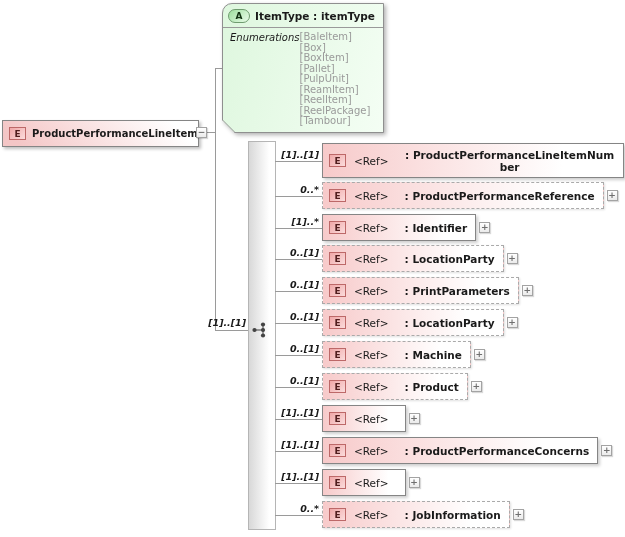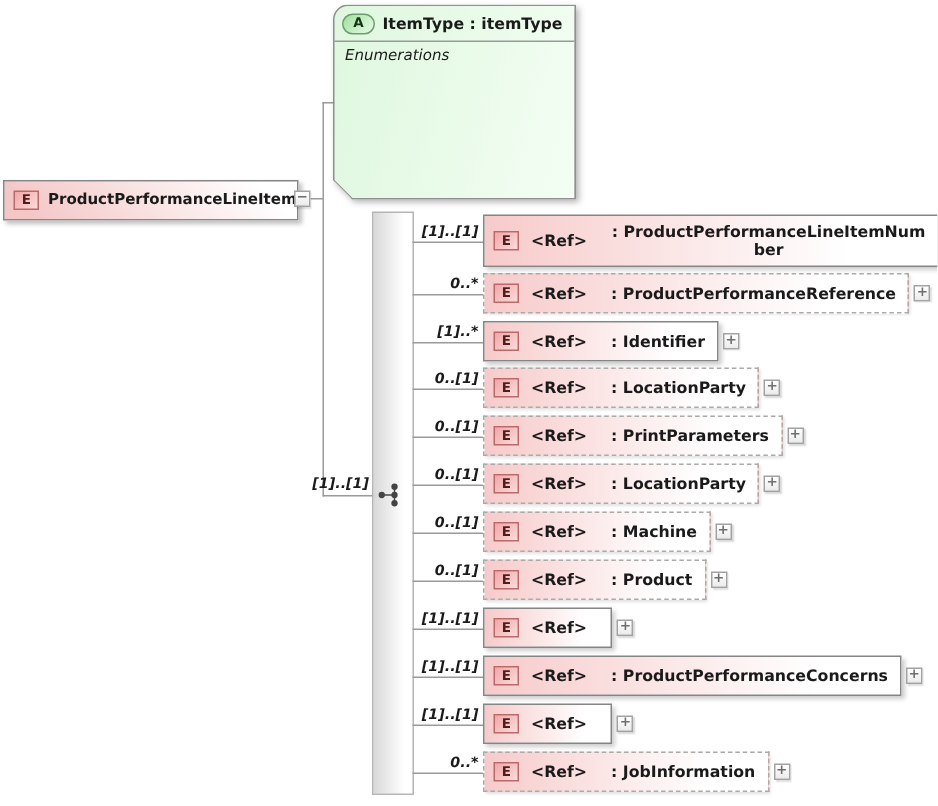--- a/index.html
+++ b/index.html
@@ -78,21 +78,21 @@
     position:absolute; right:3px; bottom:50%; margin-bottom:1px;
     font-size:9.5px; font-style:italic; font-weight:bold; white-space:nowrap;
   }
   .node {
     display:flex; align-items:center; gap:8px; padding:0 8px 0 6px;
     box-sizing:border-box; border:1px solid #858585;
     background:linear-gradient(to right,#f7caca,#ffffff 80%);
     box-shadow:2px 2px 3px rgba(0,0,0,0.2);
   }
   .node.optional { border:1px dashed #aaaaaa; box-shadow:1px 1px 2px rgba(0,0,0,0.12); }
-  .ref { font-size:10.5px; font-weight:bold; white-space:nowrap; margin-right:8px; }
+  .ref { font-size:10.5px; font-weight:normal; white-space:nowrap; margin-right:8px; }
   .name { font-size:10.5px; font-weight:bold; white-space:nowrap;text-align:center; }
   .name.wrap { white-space:normal; word-break:break-all; width:210px; line-height:12px; }
   .plus-slot { align-self:center; margin-left:3px; flex:0 0 auto; position:relative; width:11px; height:11px; }
   .plus-slot .toggle { left:0; top:0; }
 </style>
 </head>
 <body>
 
 <div id="canvas">
 
@@ -109,20 +109,31 @@
 
   <div class="itemtype-wrap">
     <div class="itemtype">
       <div class="itemtype-header">
         <span class="aicon">A</span>
         <span class="itemtype-title">ItemType : itemType</span>
       </div>
       <div class="itemtype-divider"></div>
       <div class="enum-section">
         <span class="enum-label">Enumerations</span>
+        <div class="enum-values" id="enum-values">
+            <div>[BaleItem]</div>
+            <div>[Box]</div>
+            <div>[BoxItem]</div>
+            <div>[Pallet]</div>
+            <div>[PulpUnit]</div>
+            <div>[ReamItem]</div>
+            <div>[ReelItem]</div>
+            <div>[ReelPackage]</div>
+            <div>[Tambour]</div>
+          </div>
       </div>
       <div class="bevel-edge"></div>
     </div>
   </div>
 
   <div class="seqbar"></div>
   <span class="seq-card">[1]..[1]</span>
   <span class="seq-icon">
     <svg width="22" height="18" viewBox="0 0 22 18">
       <line x1="3" y1="9" x2="12" y2="9" stroke="#444444" stroke-width="1"></line>

